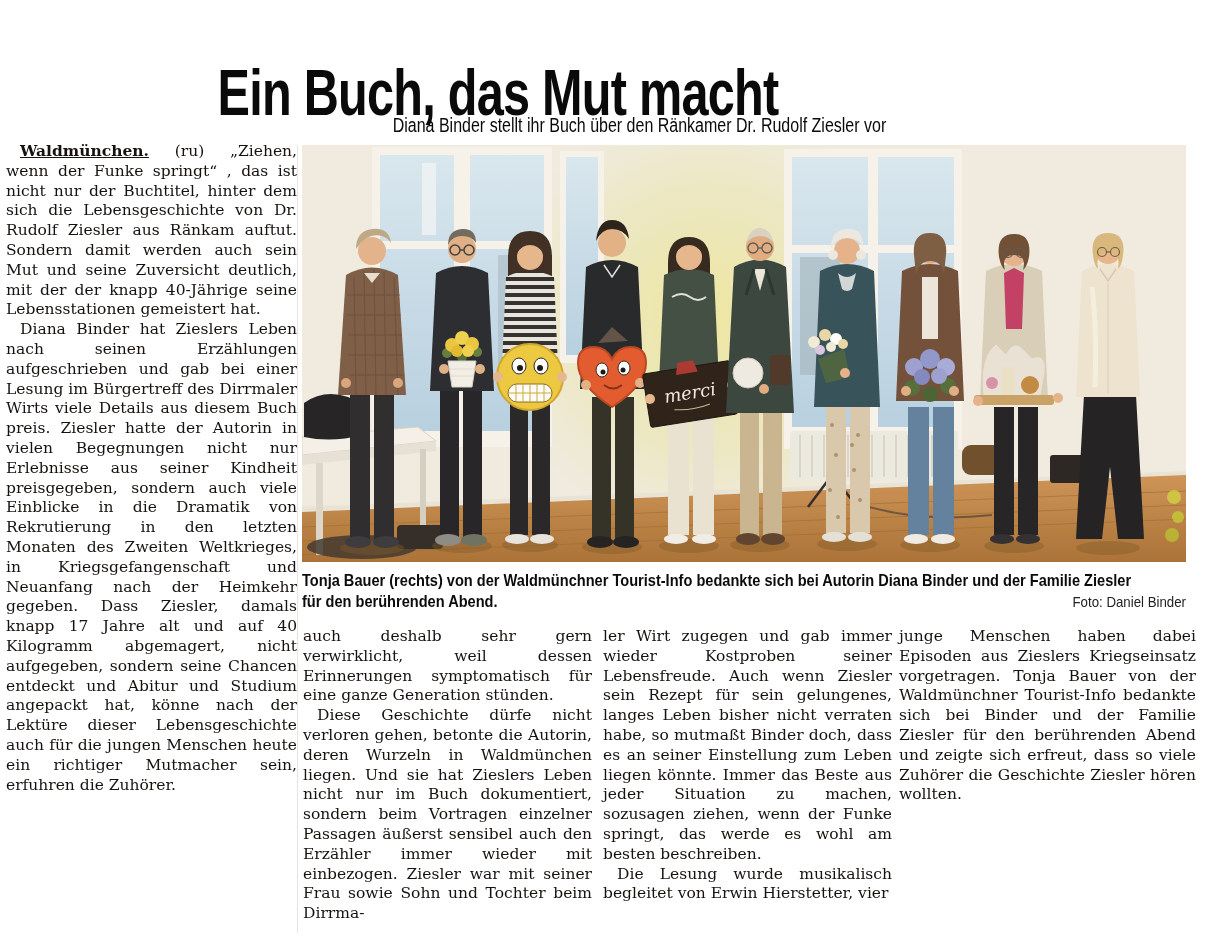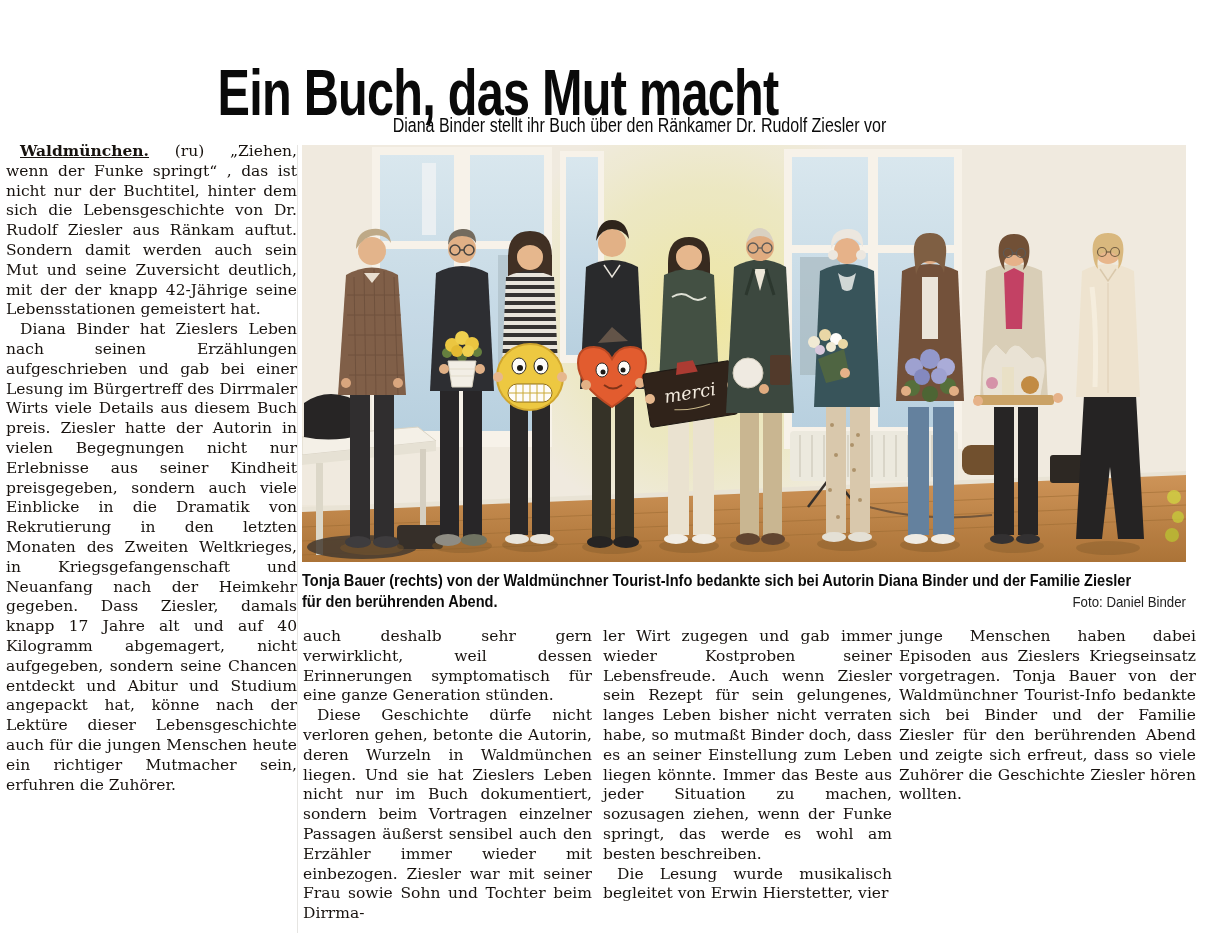--- a/index.html
+++ b/index.html
@@ -40,21 +40,21 @@
 <body>
 
 <div class="page">
 
   <h1 class="headline"><span class="squeeze">Ein Buch, das Mut macht</span></h1>
   <h2 class="subheadline"><span class="squeeze">Diana Binder stellt ihr Buch über den Ränkamer Dr. Rudolf Ziesler vor</span></h2>
 
   <div class="col-rule"></div>
 
   <div class="col col-left">
-    <p class="indent"><b class="lead">Waldmünchen.</b><span> (ru) „Ziehen, wenn der Funke springt“ , das ist nicht nur der Buchtitel, hinter dem sich die Lebensgeschichte von Dr. Rudolf Ziesler aus Ränkam auftut. Sondern damit werden auch sein Mut und seine Zuversicht deutlich, mit der der knapp 42-Jährige seine Lebensstationen gemeistert hat.</span></p>
+    <p class="indent"><b class="lead">Waldmünchen.</b><span> (ru) „Ziehen, wenn der Funke springt“ , das ist nicht nur der Buchtitel, hinter dem sich die Lebensgeschichte von Dr. Rudolf Ziesler aus Ränkam auftut. Sondern damit werden auch sein Mut und seine Zuversicht deutlich, mit der der knapp 40-Jährige seine Lebensstationen gemeistert hat.</span></p>
     <p class="indent">Diana Binder hat Zieslers Leben nach seinen Erzählungen aufgeschrieben und gab bei einer Lesung im Bürgertreff des Dirrmaler Wirts viele Details aus diesem Buch preis. Ziesler hatte der Autorin in vielen Begegnungen nicht nur Erlebnisse aus seiner Kindheit preisgegeben, sondern auch viele Einblicke in die Dramatik von Rekrutierung in den letzten Monaten des Zweiten Weltkrieges, in Kriegsgefangenschaft und Neuanfang nach der Heimkehr gegeben. Dass Ziesler, damals knapp 17 Jahre alt und auf 40 Kilogramm abgemagert, nicht aufgegeben, sondern seine Chancen entdeckt und Abitur und Studium angepackt hat, könne nach der Lektüre dieser Lebensgeschichte auch für die jungen Menschen heute ein richtiger Mutmacher sein, erfuhren die Zuhörer.</p>
   </div>
 
   <div class="photo">
     <svg viewBox="0 0 884 417" width="884" height="417">
       <defs>
         <linearGradient id="sky" x1="0" y1="0" x2="0" y2="1">
           <stop offset="0" stop-color="#d8e9f4"></stop>
             <stop offset="1" stop-color="#b6d1e4"></stop>
         </linearGradient>

